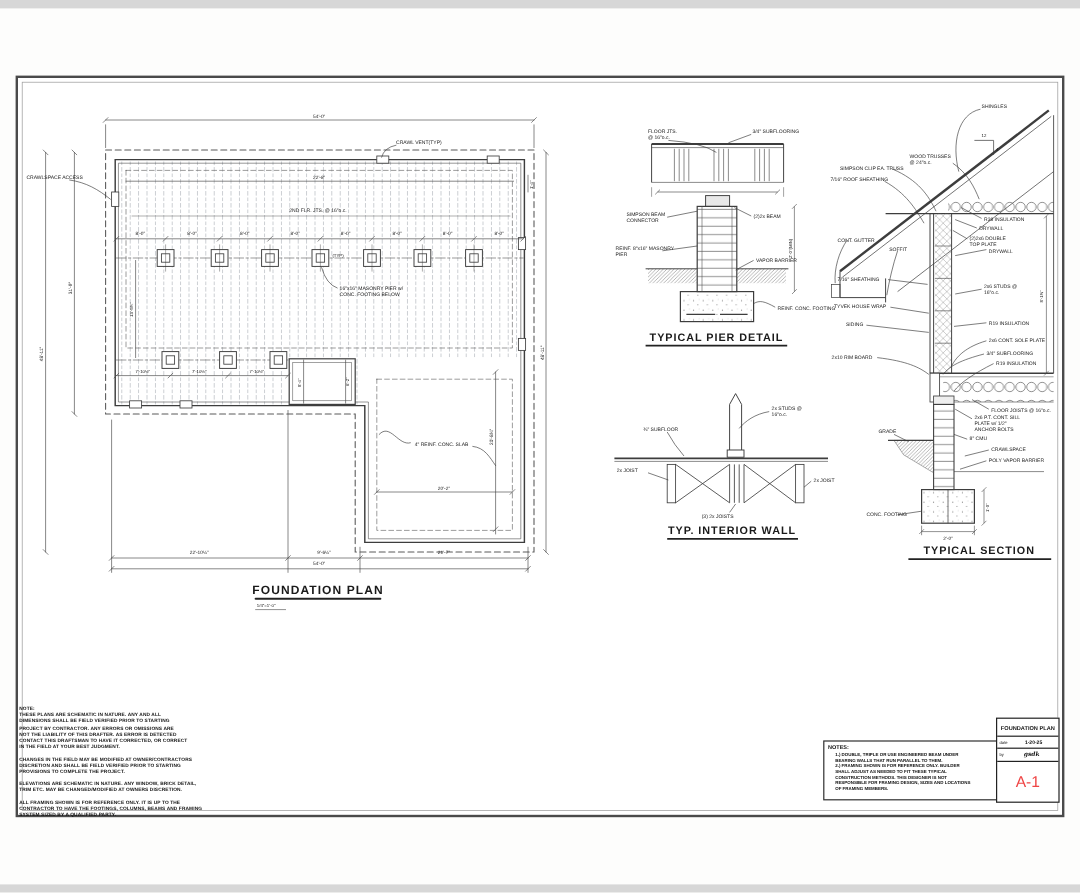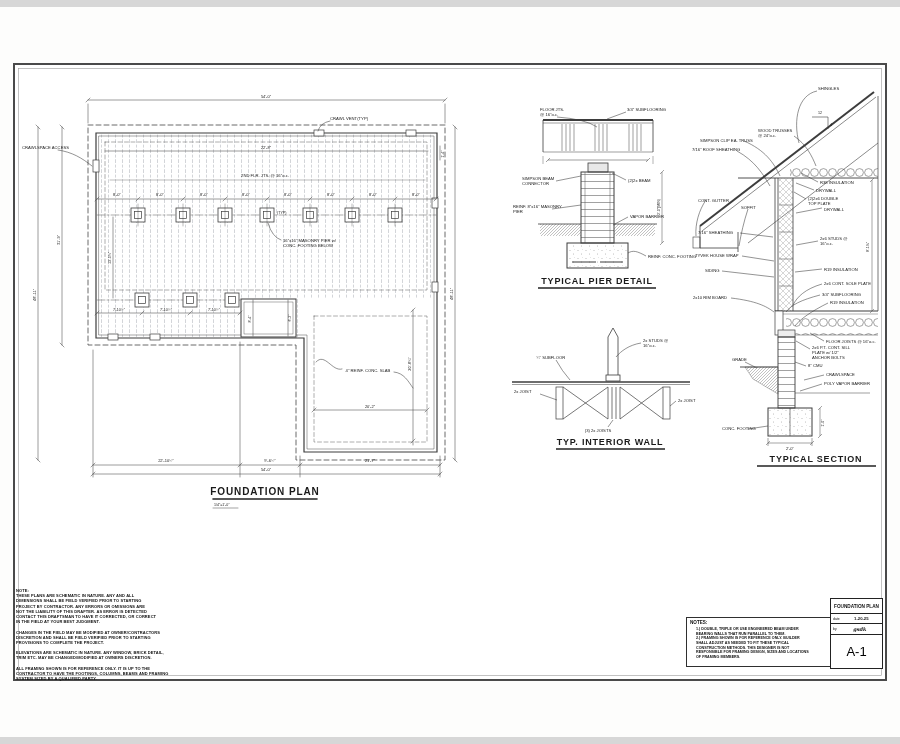--- a/index.html
+++ b/index.html
@@ -20,21 +20,21 @@
   .notes-box .hdr{font-size:4.6px;font-weight:700;color:#111;}
   .notes-box .bdy{font-size:3.7px;font-weight:700;color:#111;white-space:pre-line;line-height:1.25;margin:2px 0 0 6px;}
   .titleblock{position:absolute;left:830px;top:598px;width:51px;height:69px;border:1.4px solid #222;background:#fff;
       display:flex;flex-direction:column;}
   .tb-row{border-bottom:1px solid #222;text-align:center;color:#111;}
   .tb-title{font-size:4.7px;font-weight:700;padding:5px 1px 4px;}
   .tb-kv{display:flex;align-items:center;font-size:3.4px;padding:2px 2px;gap:3px;}
   .tb-kv .v{font-size:4.2px;font-weight:700;flex:1;text-align:center;}
   .tb-by .v{font-family:"DejaVu Serif",serif;font-style:italic;font-size:5px;}
   .tb-sheet{flex:1;display:flex;align-items:center;justify-content:center;
-      font-size:13px;color:#000000;border-bottom:none;}
+      font-size:13px;color:#ef4444;border-bottom:none;}
 </style>
 </head>
 <body>
 
 <div id="stage">
   <div class="gray-strip" style="top:0"></div>
   <div class="gray-strip" style="top:737px"></div>
 
   <svg id="drawing-svg" width="900" height="744" viewBox="0 0 900 744">
     <defs>

